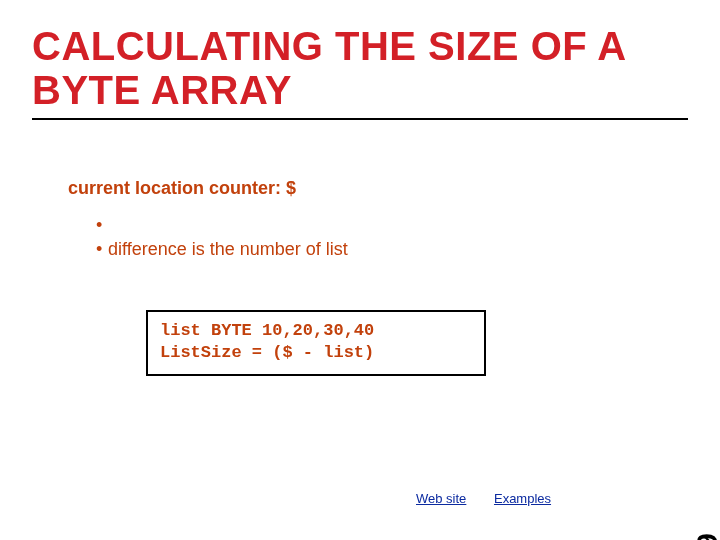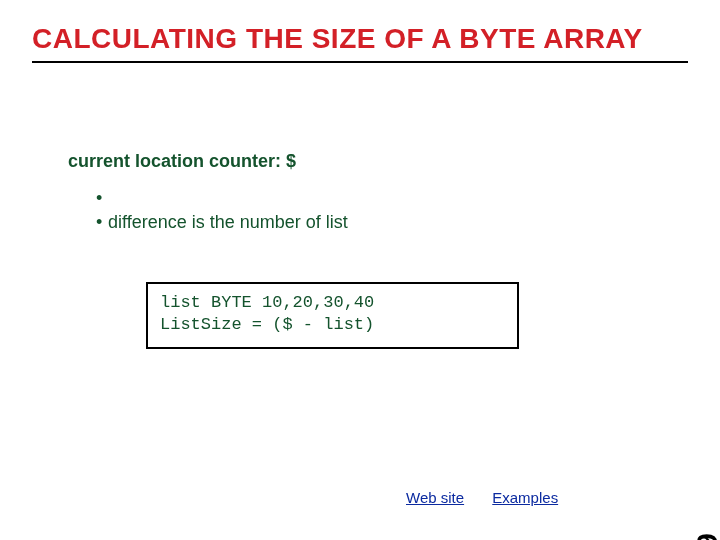--- a/index.html
+++ b/index.html
@@ -15,38 +15,38 @@
   .slide {
     width: 720px;
     height: 540px;
     position: relative;
     box-sizing: border-box;
     padding: 24px 32px 0 32px;
   }
   .title {
     font-family: Arial, Helvetica, sans-serif;
     font-weight: 900;
-    font-size: 28px;
+    font-size: 40px;
     line-height: 1.1;
     color: #d32027;
     letter-spacing: 0.5px;
     margin: 0 0 6px 0;
     font-stretch: condensed;
   }
   .rule {
     border: none;
     border-top: 2px solid #000;
     margin: 6px 0 0 0;
     width: 100%;
   }
   .body {
-    margin-top: 88px;
+    margin-top: 58px;
     padding-left: 36px;
     font-size: 18px;
-    color: #14532d;
+    color: #c2410c;
   }
   .lead {
     font-weight: 700;
     margin-bottom: 14px;
   }
   .bullets {
     margin-left: 28px;
     font-size: 18px;
     line-height: 1.35;
   }
@@ -54,35 +54,35 @@
     display: flex;
     align-items: flex-start;
   }
   .bullets .dot {
     width: 12px;
     flex: 0 0 12px;
   }
   .codebox {
     margin-top: 48px;
     margin-left: 78px;
-    width: 373px;
+    width: 340px;
     border: 2px solid #000;
     padding: 8px 12px 10px 12px;
     font-family: "Courier New", Courier, monospace;
-    font-weight: 400;
+    font-weight: 700;
     font-size: 17px;
     line-height: 1.3;
     white-space: pre;
     box-sizing: border-box;
   }
   .links {
     position: absolute;
     bottom: 34px;
-    left: 406px;
-    font-size: 15px;
+    left: 416px;
+    font-size: 13px;
   }
   .links a {
     color: #0b2aa0;
     text-decoration: underline;
     margin-right: 24px;
     cursor: pointer;
   }
   .pagenum {
     position: absolute;
     right: -4px;

